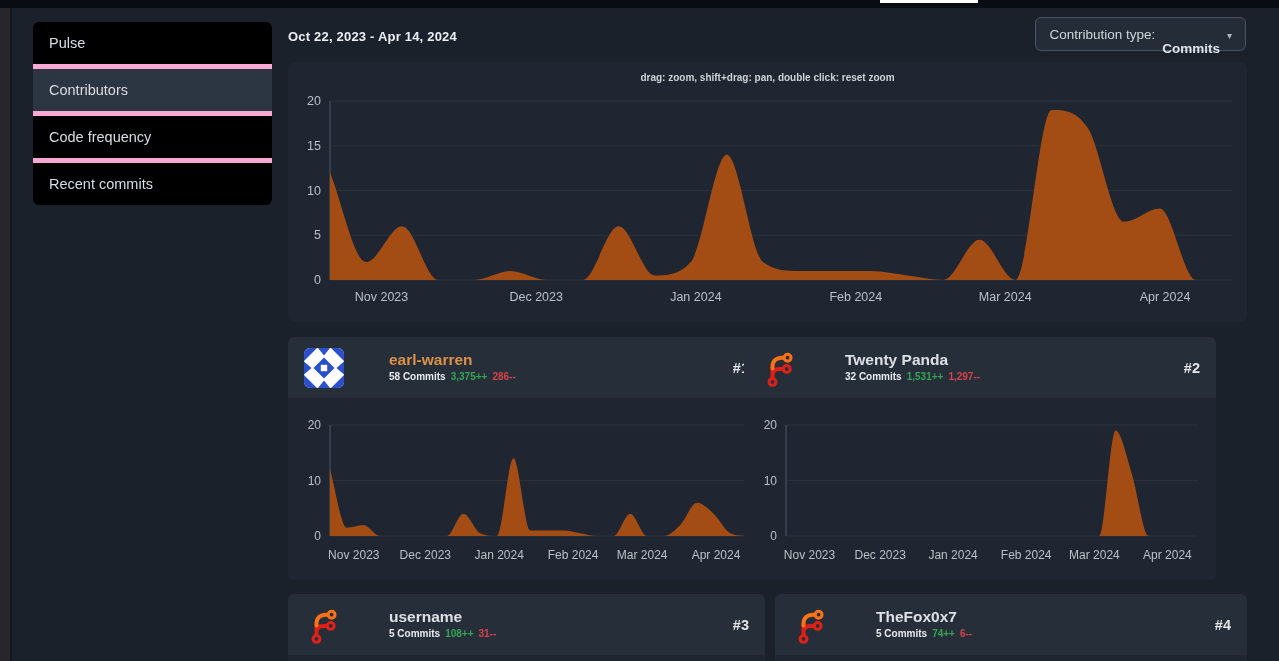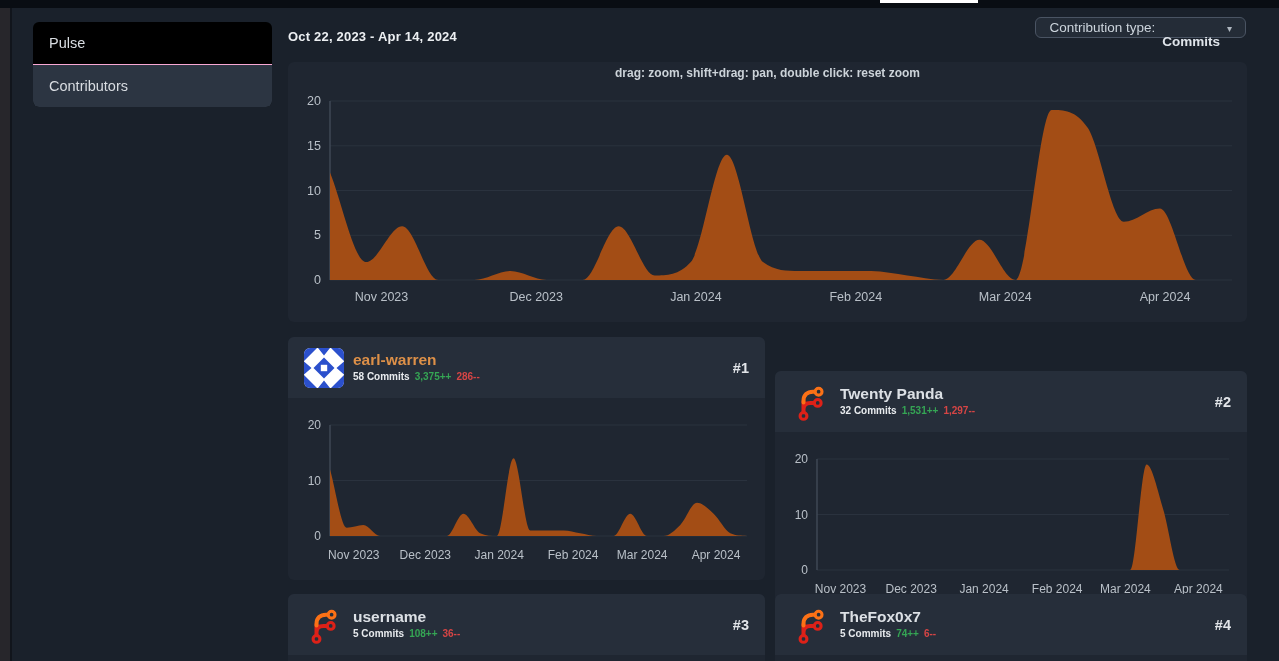--- a/index.html
+++ b/index.html
@@ -6,58 +6,60 @@
   body{
     position:relative;width:1279px;height:661px;overflow:hidden;
     font-family:"Liberation Sans",sans-serif;
     -webkit-font-smoothing:antialiased;
   }
   .topbar{position:absolute;left:0;top:0;width:1279px;height:8px;background:#090d13;}
   .tab-indicator{position:absolute;left:880px;top:0;width:98px;height:3px;background:#ffffff;}
   .left-strip{position:absolute;left:0;top:8px;width:10px;height:653px;background:#27262b;border-right:2px solid #11151c;}
 
   .menu{position:absolute;left:33px;top:22px;width:239px;border-radius:6px;overflow:hidden;background:#000000;}
-  .menu-item{height:42px;line-height:42px;padding-left:16px;font-size:14.5px;color:#d9dde2;cursor:pointer;border-top:1px solid #f9a8d4;}
+  .menu-item{height:42px;line-height:42px;padding-left:16px;font-size:14.5px;color:#d9dde2;cursor:pointer;border-top:5px solid #f9a8d4;}
   .menu-item:first-child{border-top:none;}
   .menu-item.active{background:#2c3542;}
 
   .page-title{position:absolute;left:288px;top:20px;font-size:13px;font-weight:bold;color:#eceff2;letter-spacing:.2px;}
 
-  .ctype-btn{position:absolute;right:33px;top:17px;height:21px;display:flex;align-items:center;gap:7px;
+  .ctype-btn{position:absolute;right:33px;top:17px;height:34px;display:flex;align-items:center;gap:7px;
     padding:0 13px;background:#242c37;border:1px solid #4a5463;border-radius:6px;color:#ccd4dc;
     font-size:13.5px;cursor:pointer;box-sizing:border-box;}
   .ctype-btn b{color:#dfe4ea;margin-top:28px;}
   .ctype-btn .caret{font-size:10px;color:#aeb6bf;transform:translateY(1px);}
 
   .card{position:absolute;background:#1f2631;border-radius:6px;overflow:hidden;}
-  .card-header{position:absolute;left:0;top:0;right:0;height:61px;background:#262e3a;display:flex;align-items:center;padding:0 16px;box-sizing:border-box;z-index:2;}
+  .card-header{position:absolute;left:0;top:0;right:0;height:61px;background:#262e3a;display:flex;align-items:center;padding:0 16px;box-sizing:border-box;z-index:2;gap:36px;}
   .avatar{width:40px;height:40px;border-radius:6px;overflow:hidden;flex:0 0 auto;}
   .who{margin-left:9px;display:flex;flex-direction:column;justify-content:center;gap:2px;}
   .uname{font-size:15.5px;font-weight:bold;color:#dce0e5;line-height:17px;cursor:pointer;}
   .uname.link{color:#dd9048;}
   .stats{font-size:10px;font-weight:bold;color:#e8ebee;line-height:14px;}
   .stats .add{color:#35a554;margin-left:5px;}
   .stats .del{color:#d64545;margin-left:5px;}
   .rank{margin-left:auto;font-size:14.5px;font-weight:bold;color:#e2e5e9;}
 
-  .hint{position:absolute;left:0;right:0;top:4px;text-align:center;font-size:12px;font-weight:bold;color:#ccd3d9;z-index:2;}
+  .hint{position:absolute;left:0;right:0;top:10px;text-align:center;font-size:10px;font-weight:bold;color:#ccd3d9;z-index:2;}
   svg.chart{position:absolute;left:0;top:0;display:block;cursor:crosshair;}
   svg text{font-family:"Liberation Sans",sans-serif;}
 </style>
 </head>
 <body>
 
 <div class="topbar">
   <div class="tab-indicator"></div>
 </div>
 <div class="left-strip"></div>
 
 <nav class="menu" id="menu">
     <div class="menu-item">Pulse</div>
     <div class="menu-item active">Contributors</div>
+    <div class="menu-item">Code frequency</div>
+    <div class="menu-item">Recent commits</div>
   </nav>
 
 <h1 class="page-title">Oct 22, 2023 - Apr 14, 2024</h1>
 
 <button class="ctype-btn">
   <span>Contribution type:</span>
   <b>Commits</b>
   <span class="caret">▾</span>
 </button>
 
@@ -114,21 +116,21 @@
         <text x="33" y="147.7" text-anchor="end" font-size="12" fill="#b9c0c8">10</text>
         <text x="33" y="92.2" text-anchor="end" font-size="12" fill="#b9c0c8">20</text>
         <text x="65.8" y="222" text-anchor="middle" font-size="12" fill="#b9c0c8">Nov 2023</text>
         <text x="137.3" y="222" text-anchor="middle" font-size="12" fill="#b9c0c8">Dec 2023</text>
         <text x="211.2" y="222" text-anchor="middle" font-size="12" fill="#b9c0c8">Jan 2024</text>
         <text x="285.1" y="222" text-anchor="middle" font-size="12" fill="#b9c0c8">Feb 2024</text>
         <text x="354.2" y="222" text-anchor="middle" font-size="12" fill="#b9c0c8">Mar 2024</text>
         <text x="428.0" y="222" text-anchor="middle" font-size="12" fill="#b9c0c8">Apr 2024</text>
       </svg>
     </div>
-    <div class="card" style="left: 775px; top: 337px; width: 472px; height: 243px; margin-top: 34px;">
+    <div class="card" style="left: 744px; top: 337px; width: 472px; height: 243px;">
     <div class="card-header">
       <div class="avatar"><svg width="40" height="40" viewBox="0 0 40 40">
     <g fill="none" stroke-linecap="round">
       <path d="M12.5,30.2 L12.5,19.5 M12.5,27.2 C12.5,22.6 15.6,20.9 19.4,20.9 L22.3,20.9" stroke="#dd2118" stroke-width="4"></path>
       <circle cx="12.5" cy="33.9" r="3.4" stroke="#dd2118" stroke-width="3.1"></circle>
       <circle cx="26.7" cy="20.9" r="3.4" stroke="#dd2118" stroke-width="3.1"></circle>
       <path d="M12.5,20.5 L12.5,18.8 C12.5,13 16.2,9.7 22,9.7 L23.2,9.7" stroke="#fb7116" stroke-width="4"></path>
       <circle cx="27.6" cy="9.7" r="3.4" stroke="#fb7116" stroke-width="3.1"></circle>
     </g>
   </svg></div>
@@ -164,21 +166,21 @@
       <path d="M12.5,30.2 L12.5,19.5 M12.5,27.2 C12.5,22.6 15.6,20.9 19.4,20.9 L22.3,20.9" stroke="#dd2118" stroke-width="4"></path>
       <circle cx="12.5" cy="33.9" r="3.4" stroke="#dd2118" stroke-width="3.1"></circle>
       <circle cx="26.7" cy="20.9" r="3.4" stroke="#dd2118" stroke-width="3.1"></circle>
       <path d="M12.5,20.5 L12.5,18.8 C12.5,13 16.2,9.7 22,9.7 L23.2,9.7" stroke="#fb7116" stroke-width="4"></path>
       <circle cx="27.6" cy="9.7" r="3.4" stroke="#fb7116" stroke-width="3.1"></circle>
     </g>
   </svg></div>
       <div class="who">
         <span class="uname">username</span>
         <span class="stats">
-          <span>5 Commits</span><span class="add">108++</span><span class="del">36--</span>
+          <span>5 Commits</span><span class="add">108++</span><span class="del">31--</span>
         </span>
       </div>
       <span class="rank">#3</span>
     </div>
     </div>
     <div class="card" style="left: 775px; top: 594px; width: 472px; height: 243px;">
     <div class="card-header">
       <div class="avatar"><svg width="40" height="40" viewBox="0 0 40 40">
     <g fill="none" stroke-linecap="round">
       <path d="M12.5,30.2 L12.5,19.5 M12.5,27.2 C12.5,22.6 15.6,20.9 19.4,20.9 L22.3,20.9" stroke="#dd2118" stroke-width="4"></path>

